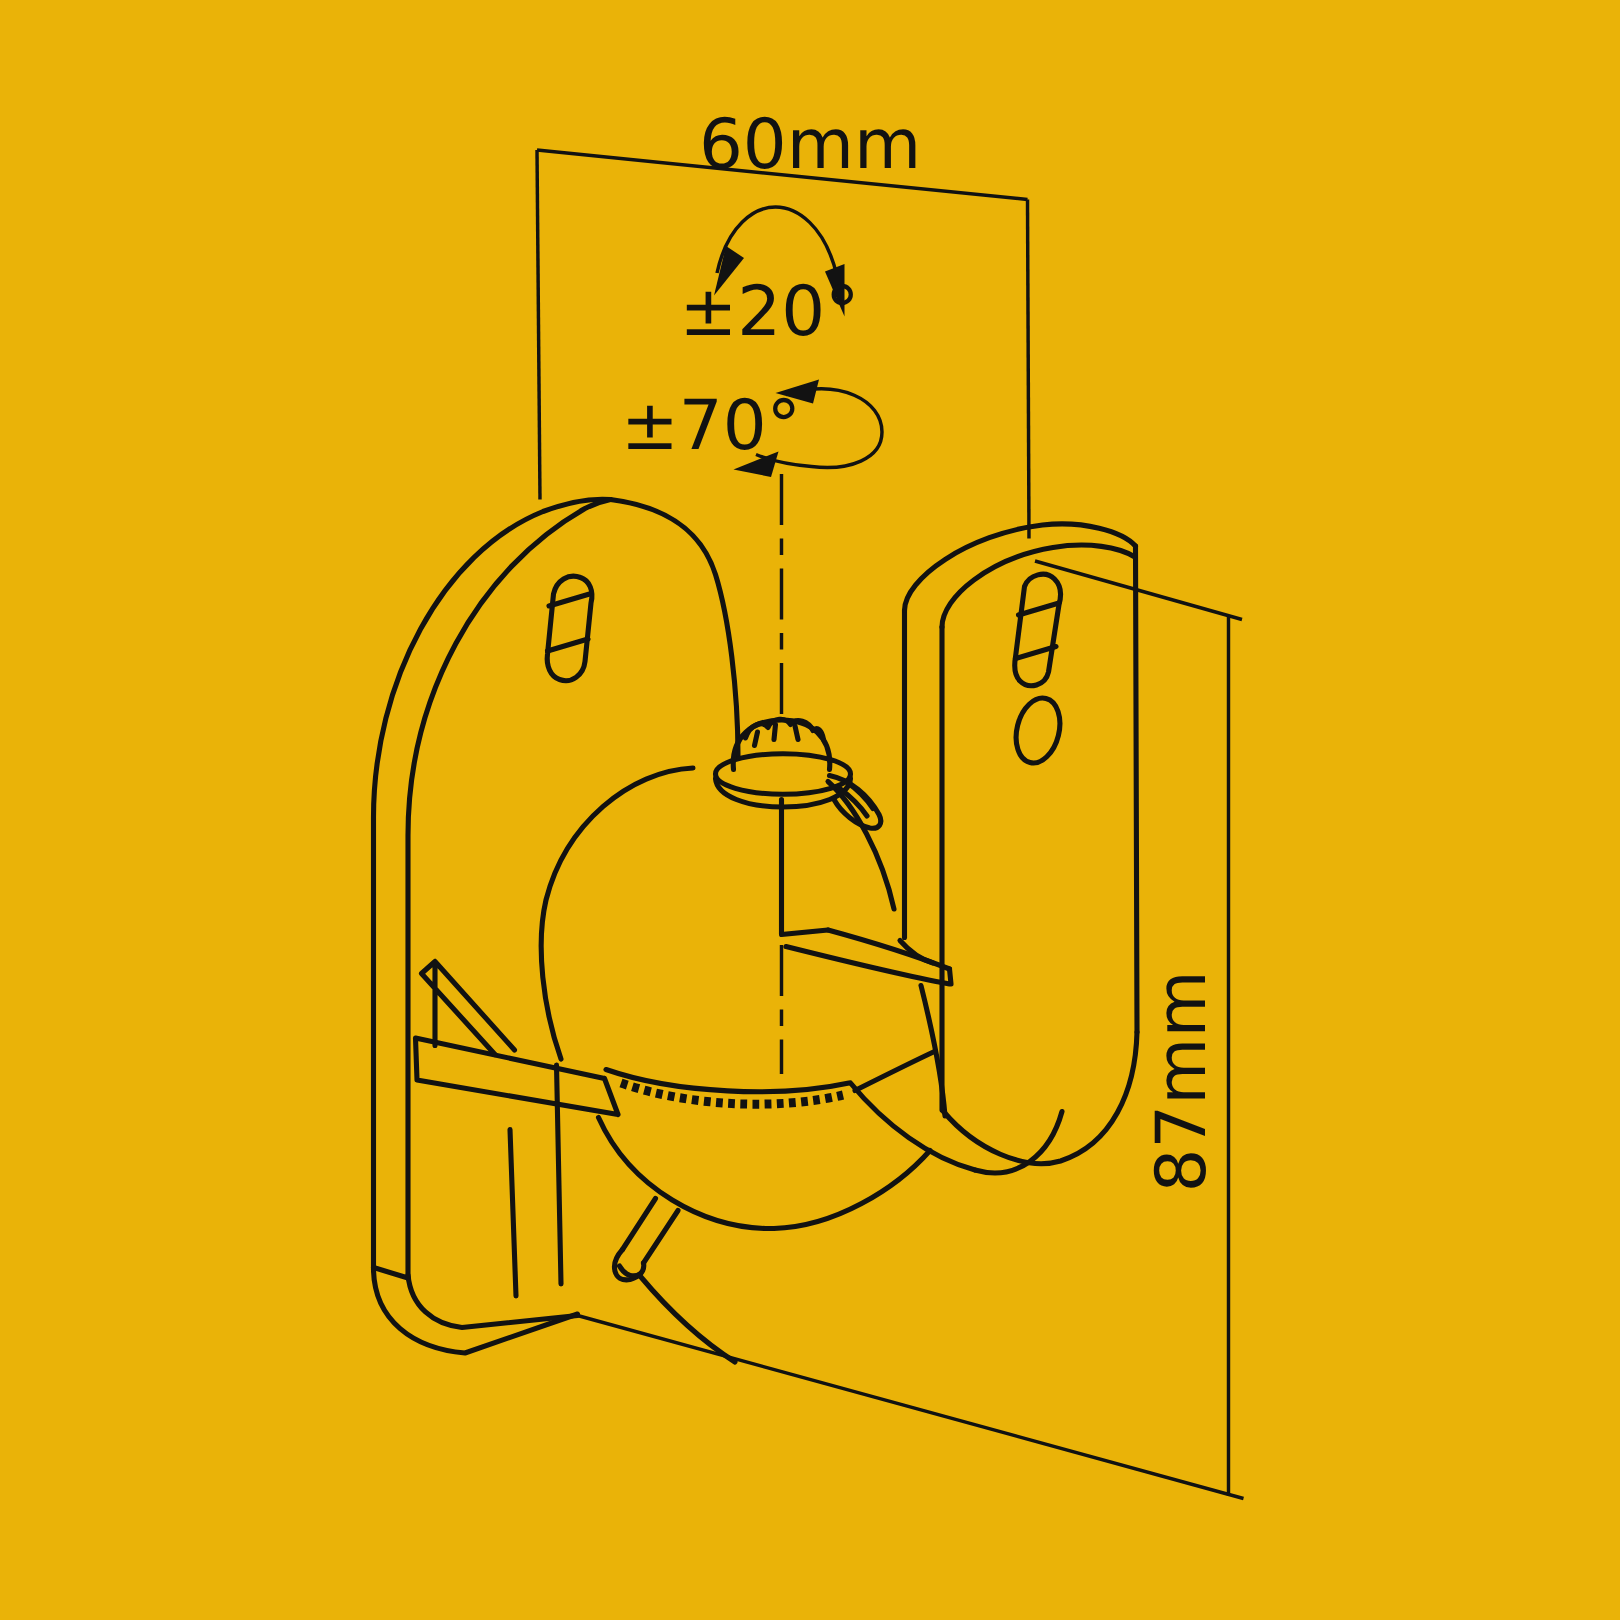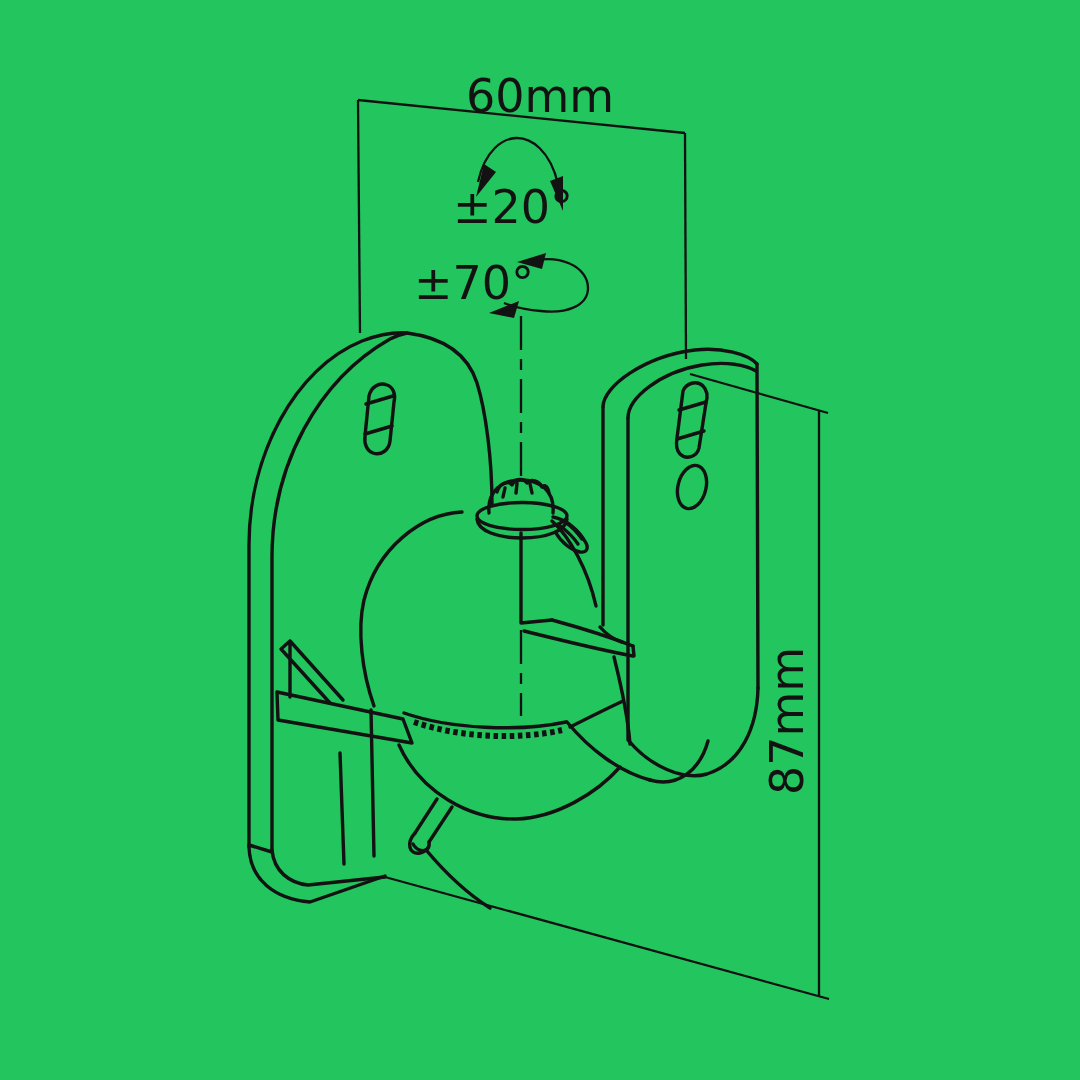--- a/index.html
+++ b/index.html
@@ -2,21 +2,21 @@
 <html><head>
 <meta charset="utf-8">
 <style>
   html,body{margin:0;padding:0;}
   body{
     width:1080px;height:1080px;
     background:#ffffff;
     font-family:"DejaVu Sans","Liberation Sans",sans-serif;
     overflow:hidden;
   }
-  .stage{position:relative;width:1080px;height:1080px;background:#22c55e;}
+  .stage{position:relative;width:1080px;height:1080px;background:#eab308;}
   svg{display:block;}
   .obj{fill:none;stroke:#121212;stroke-width:3.4;stroke-linecap:round;stroke-linejoin:round;}
   .thin{fill:none;stroke:#121212;stroke-width:2.3;stroke-linecap:butt;}
   .teeth{fill:none;stroke:#121212;stroke-width:6;stroke-dasharray:4.5 3.6;}
   .cl{fill:none;stroke:#121212;stroke-width:2.3;stroke-dasharray:34 9 11 9;}
   .ah{fill:#121212;stroke:none;}
   text.dim{font-size:46px;fill:#121212;letter-spacing:0px;}
 </style>
 </head>
 <body>

